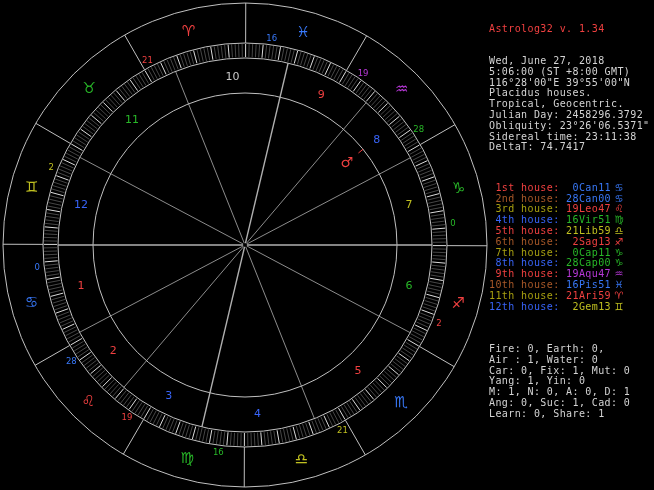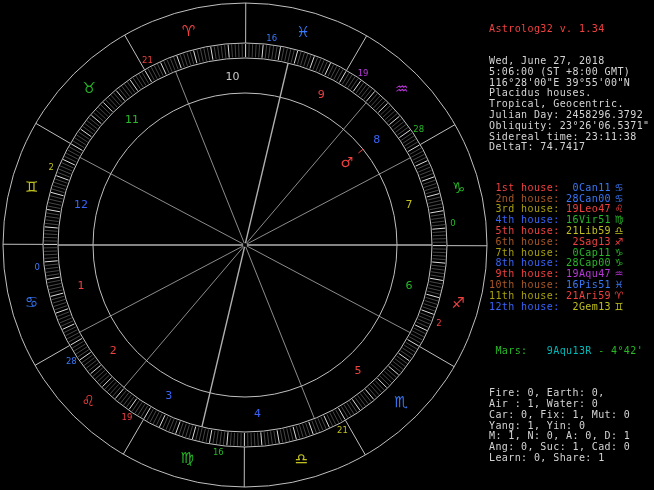--- a/index.html
+++ b/index.html
@@ -449,15 +449,14 @@
       <text x="51.1639629530558" y="166.84252600079967" fill="#c0c020" font-size="8.5" text-anchor="middle" dominant-baseline="central">2</text>
       <text x="346.7485414905466" y="162.48797478823752" fill="#f04040" font-size="14" text-anchor="middle" dominant-baseline="central">♂</text>
       <line x1="358.3991378444259" y1="153.0400329700968" x2="363.0593763859777" y2="149.2608562428405" stroke="#f04040" stroke-width="1"></line>
     </svg>
 </div>
 
 <div class="panel">
   <div style="color: rgb(240, 64, 64);">Astrolog32 v. 1.34</div>
   <div id="info-block"><div style="color: rgb(212, 212, 212);">Wed, June 27, 2018</div><div style="color: rgb(212, 212, 212);">5:06:00 (ST +8:00 GMT)</div><div style="color: rgb(212, 212, 212);">116°28'00"E 39°55'00"N</div><div style="color: rgb(212, 212, 212);">Placidus houses.</div><div style="color: rgb(212, 212, 212);">Tropical, Geocentric.</div><div style="color: rgb(212, 212, 212);">Julian Day: 2458296.3792</div><div style="color: rgb(212, 212, 212);">Obliquity: 23°26'06.5371"</div><div style="color: rgb(212, 212, 212);">Sidereal time: 23:11:38</div><div style="color: rgb(212, 212, 212);">DeltaT: 74.7417</div></div>
   <div id="house-list"><div><span style="color: rgb(240, 64, 64);"> 1st house: </span><span style="color: rgb(56, 120, 248);"> 0Can11</span><span class="glyph" style="color: rgb(56, 120, 248);"> ♋</span></div><div><span style="color: rgb(168, 88, 40);"> 2nd house: </span><span style="color: rgb(56, 120, 248);">28Can00</span><span class="glyph" style="color: rgb(56, 120, 248);"> ♋</span></div><div><span style="color: rgb(168, 160, 16);"> 3rd house: </span><span style="color: rgb(240, 64, 64);">19Leo47</span><span class="glyph" style="color: rgb(240, 64, 64);"> ♌</span></div><div><span style="color: rgb(56, 100, 248);"> 4th house: </span><span style="color: rgb(40, 184, 40);">16Vir51</span><span class="glyph" style="color: rgb(40, 184, 40);"> ♍</span></div><div><span style="color: rgb(240, 64, 64);"> 5th house: </span><span style="color: rgb(192, 192, 32);">21Lib59</span><span class="glyph" style="color: rgb(192, 192, 32);"> ♎</span></div><div><span style="color: rgb(168, 88, 40);"> 6th house: </span><span style="color: rgb(240, 64, 64);"> 2Sag13</span><span class="glyph" style="color: rgb(240, 64, 64);"> ♐</span></div><div><span style="color: rgb(168, 160, 16);"> 7th house: </span><span style="color: rgb(40, 184, 40);"> 0Cap11</span><span class="glyph" style="color: rgb(40, 184, 40);"> ♑</span></div><div><span style="color: rgb(56, 100, 248);"> 8th house: </span><span style="color: rgb(40, 184, 40);">28Cap00</span><span class="glyph" style="color: rgb(40, 184, 40);"> ♑</span></div><div><span style="color: rgb(240, 64, 64);"> 9th house: </span><span style="color: rgb(184, 56, 216);">19Aqu47</span><span class="glyph" style="color: rgb(184, 56, 216);"> ♒</span></div><div><span style="color: rgb(168, 88, 40);">10th house: </span><span style="color: rgb(56, 120, 248);">16Pis51</span><span class="glyph" style="color: rgb(56, 120, 248);"> ♓</span></div><div><span style="color: rgb(168, 160, 16);">11th house: </span><span style="color: rgb(240, 64, 64);">21Ari59</span><span class="glyph" style="color: rgb(240, 64, 64);"> ♈</span></div><div><span style="color: rgb(56, 100, 248);">12th house: </span><span style="color: rgb(192, 192, 32);"> 2Gem13</span><span class="glyph" style="color: rgb(192, 192, 32);"> ♊</span></div></div>
-  <div id="planet-list"><div><span style="color: rgb(40, 184, 40);"> Mars: </span><span style="color: rgb(0, 184, 184);">  9Aqu13R</span><span style="color: rgb(40, 184, 40);"> - 4°42'</span></div></div>
   <div id="stats-block"><div style="color: rgb(212, 212, 212);">Fire: 0, Earth: 0,</div><div style="color: rgb(212, 212, 212);">Air : 1, Water: 0</div><div style="color: rgb(212, 212, 212);">Car: 0, Fix: 1, Mut: 0</div><div style="color: rgb(212, 212, 212);">Yang: 1, Yin: 0</div><div style="color: rgb(212, 212, 212);">M: 1, N: 0, A: 0, D: 1</div><div style="color: rgb(212, 212, 212);">Ang: 0, Suc: 1, Cad: 0</div><div style="color: rgb(212, 212, 212);">Learn: 0, Share: 1</div></div>
 </div>
 
 </body></html>

